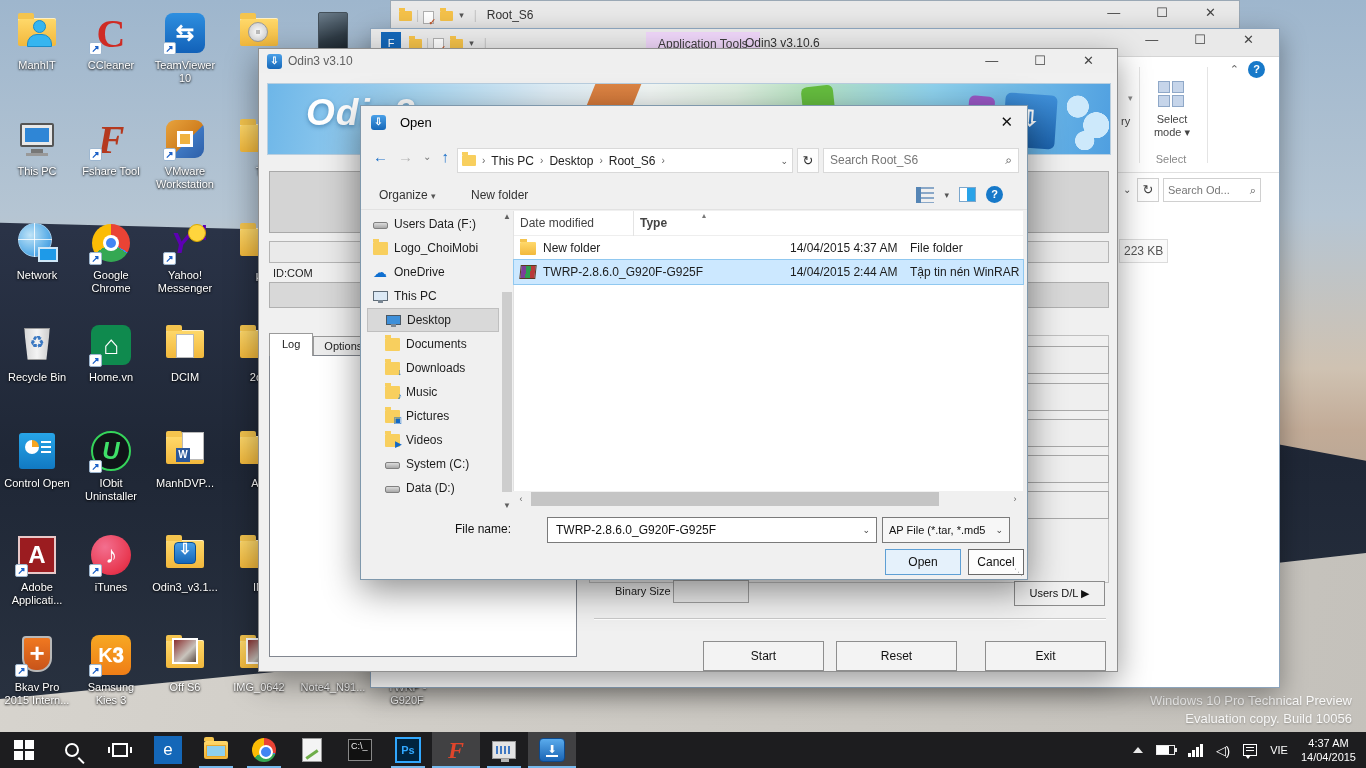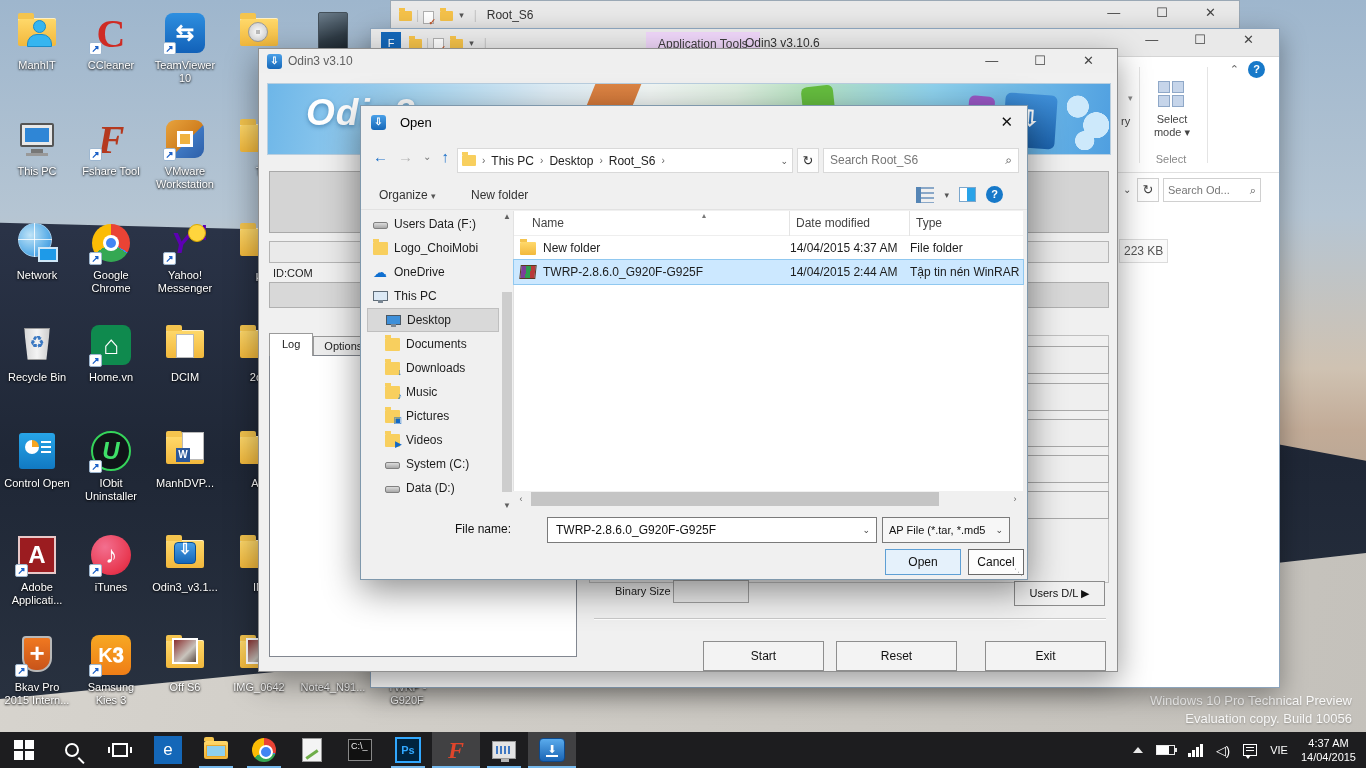--- a/index.html
+++ b/index.html
@@ -190,21 +190,21 @@
   .ni-ovl { position:absolute; right:-2px; bottom:-2px; font-size:9px; line-height:9px; }
   .navscroll { position:absolute; left:140px; top:106px; width:12px; height:298px; background:#f0f0f0; }
   .navscroll .arr { position:absolute; left:0; width:12px; color:#606060; font-size:8px; text-align:center; }
   .navscroll .thumb { position:absolute; left:1px; top:80px; width:10px; height:200px; background:#cdcdcd; }
 
   .listarea { position:absolute; left:152px; top:105px; width:510px; height:280px; background:#fff; border-left:1px solid #e2e2e2; }
   .lheader { display:flex; height:25px; border-bottom:1px solid #eee; color:#444; font-size:12px; align-items:center; position:relative; }
   .lheader .hc { padding-left:6px; border-right:1px solid #e4e4e4; height:25px; line-height:25px; }
   .hc.c1 { width:276px; padding-left:18px; }
   .hc.c2 { width:120px; }
-  .hc.c3 { width:112px; border-right:none; }
+  .hc.c3 { width:112px; border-right:none;font-weight:bold; }
   .sortcaret { position:absolute; left:188px; top:0px; color:#777; font-size:8px; }
   .frow { display:flex; height:24px; align-items:center; font-size:12px; color:#1d1d1d; position:relative; }
   .frow.sel { background:#cce8ff; outline:1px solid #90c8f0; }
   .frow .c1 { width:276px; display:flex; align-items:center; gap:7px; padding-left:6px; }
   .frow .c2 { width:120px; color:#1d1d1d; }
   .frow .c3 { width:112px; white-space:nowrap; overflow:hidden; }
   .fi { width:16px; height:13px; position:relative; flex:0 0 16px; }
   .fi-folder { background:linear-gradient(180deg,#ffd96b,#f2b83c); border-radius:1px; }
   .fi-folder::before { content:""; position:absolute; left:0; top:-3px; width:7px; height:3px; background:#f4c44e; }
   .fi-winrar { background:linear-gradient(90deg,#7d3f98 0 34%,#2e9e4f 34% 67%,#b83a3a 67%); border:1px solid #5a3a22; transform:skewX(-6deg); height:14px; }
@@ -726,21 +726,20 @@
         </div>
       </div>
     <div class="navscroll">
       <span class="arr" style="top:0">▲</span>
       <span class="thumb"></span>
       <span class="arr" style="bottom:0">▼</span>
     </div>
 
     <div class="listarea">
       <div class="lheader" id="lheader">
-          <span class="hc c1">Name</span>
           <span class="hc c2">Date modified</span>
           <span class="hc c3">Type</span>
           <span class="sortcaret">▴</span>
         </div>
       <div id="filerows">
           <div class="frow">
             <span class="c1">
               <span class="fi fi-folder"></span>
               <span>New folder</span>
             </span>

